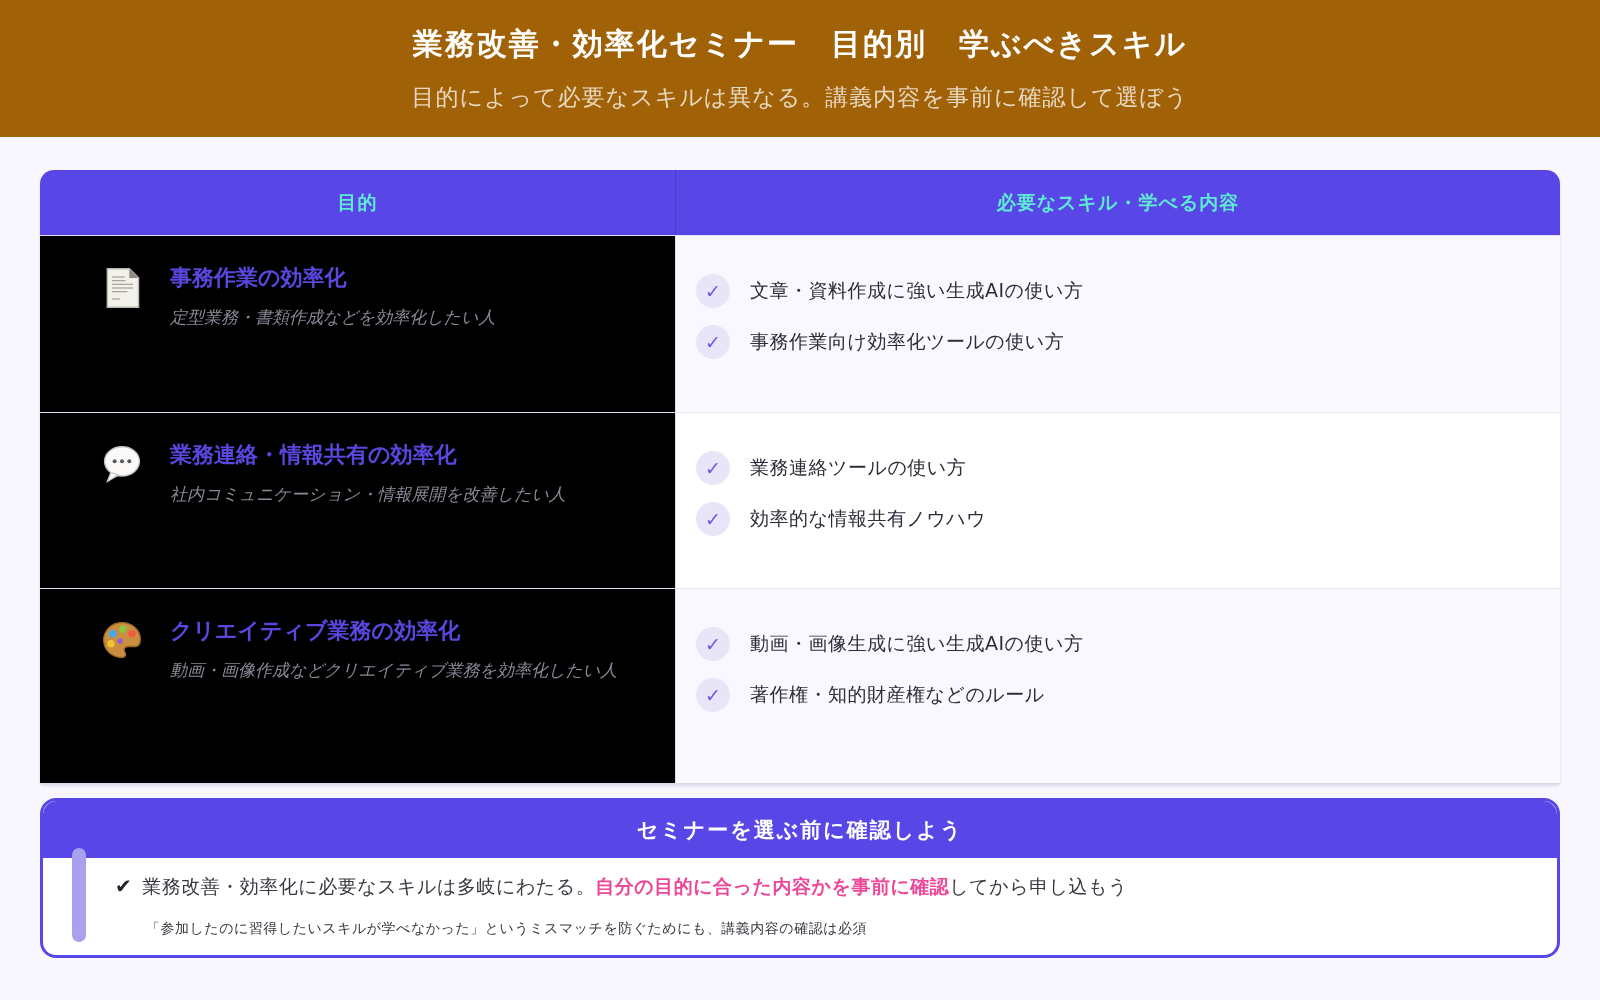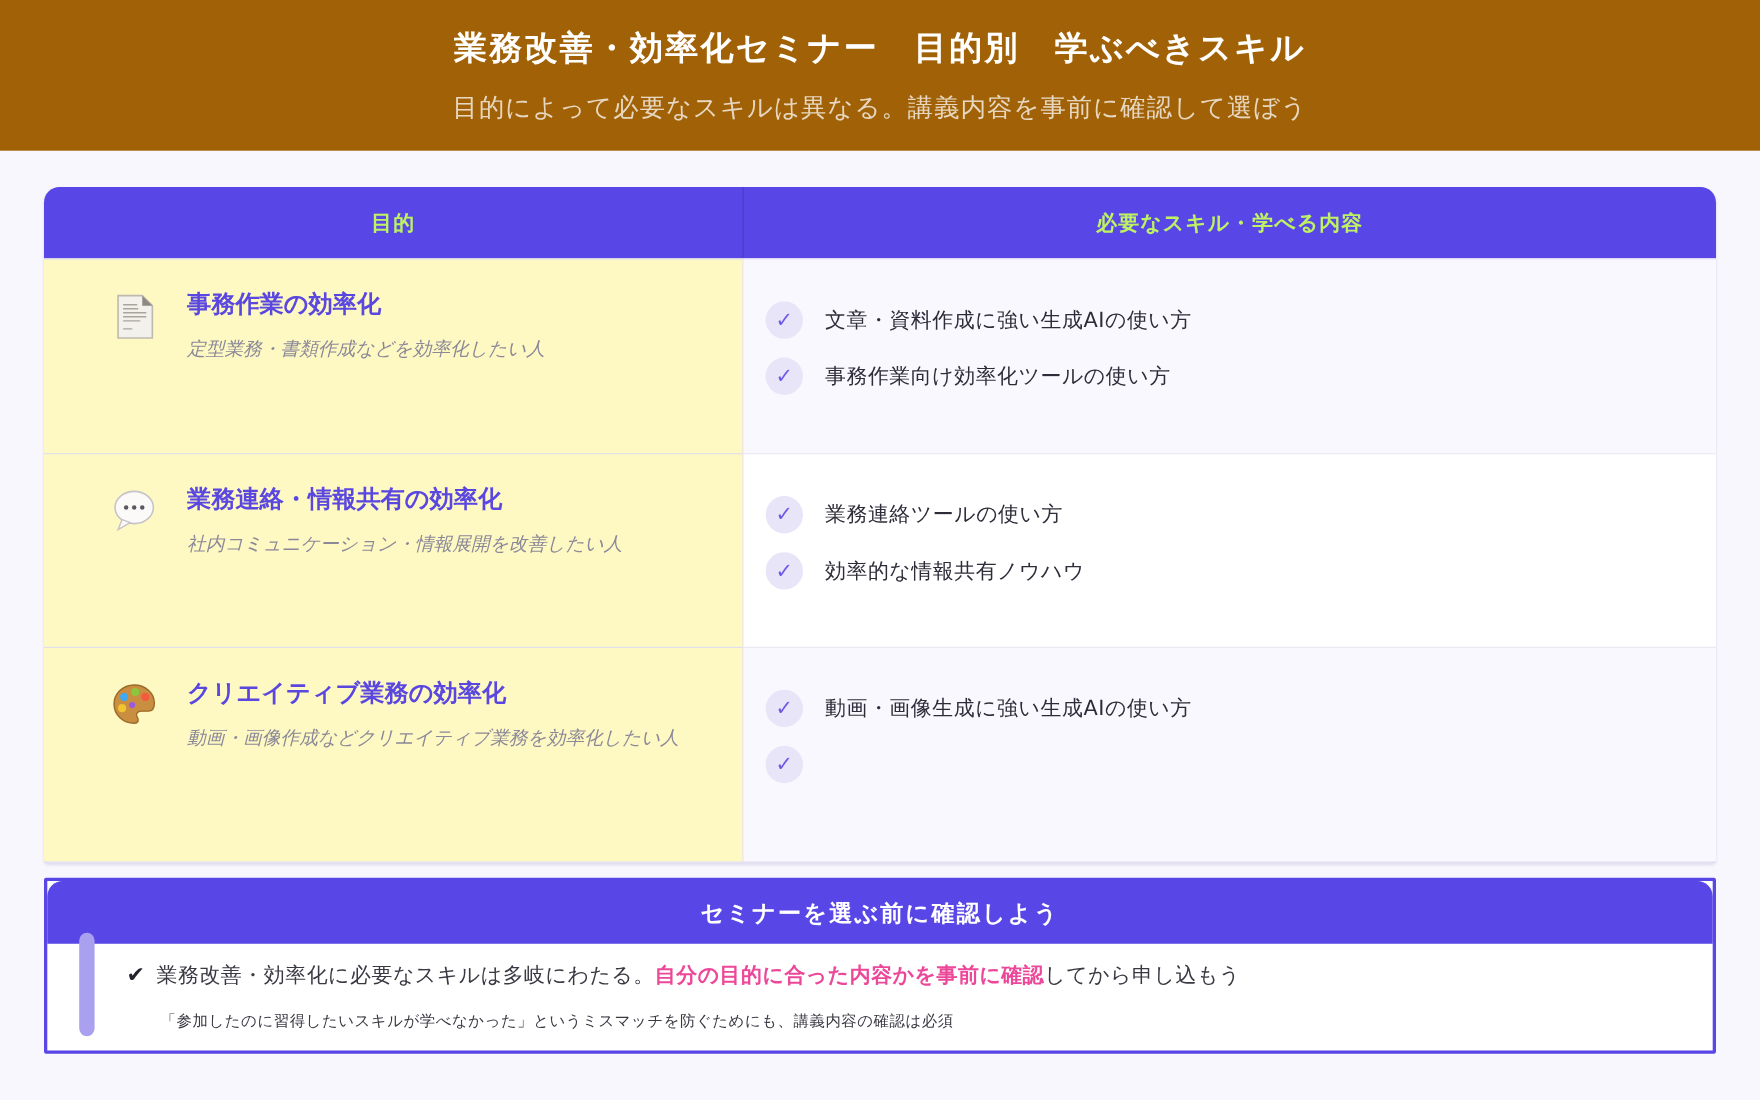--- a/index.html
+++ b/index.html
@@ -21,27 +21,27 @@
   .table-wrap {
     position:absolute; left:40px; right:40px; top:170px;
     border-radius:14px 14px 4px 4px; overflow:visible;
     box-shadow:0 2px 3px rgba(100,90,180,0.18);
   }
   .thead {
     display:grid; grid-template-columns:636px 1fr; height:65px;
     background:#5847E6; border-radius:14px 14px 0 0; overflow:hidden;
   }
   .th {
-    color:#bef264; font-size:19px; font-weight:bold; letter-spacing:1px;
+    color:#5eead4; font-size:19px; font-weight:bold; letter-spacing:1px;
     display:flex; align-items:center; justify-content:center;
   }
   .th.left { border-right:1px solid rgba(30,20,120,0.25); }
   .trow { display:grid; grid-template-columns:636px 1fr; }
   .cell-purpose {
-    background:#fef9c3; border-right:1px solid #E2DFF0; border-top:1px solid #DFDCEE;
+    background:#000000; border-right:1px solid #E2DFF0; border-top:1px solid #DFDCEE;
     padding:28px 0 0 60px; display:flex; align-items:flex-start;
   }
   .cell-skills { border-top:1px solid #EAE7F4; padding:38px 0 0 20px; }
   .trow.r1 { height:177px; } .trow.r1 .cell-skills { background:#F9F8FE; }
   .trow.r2 { height:176px; } .trow.r2 .cell-skills { background:#FFFFFF; }
   .trow.r3 { height:196px; } .trow.r3 .cell-skills { background:#F9F8FE; }
   .trow.r3 { border-bottom:1px solid #DDDAEC; }
   .row-icon { width:44px; height:44px; flex:0 0 44px; margin-right:26px; margin-top:2px; }
   .row-title { font-size:22px; font-weight:bold; color:#5A47E0; line-height:1.25; }
   .row-desc {
@@ -52,21 +52,21 @@
   .skill-badge {
     width:34px; height:34px; border-radius:50%; background:#E8E5F9;
     color:#6B5AE8; font-size:19px; display:flex; align-items:center; justify-content:center;
     flex:0 0 34px; margin-right:20px;
   }
   .skill-text { font-size:19px; color:#2E2C38; letter-spacing:0.5px; }
 
   
   .callout {
     position:absolute; left:40px; right:40px; top:798px; height:160px;
-    border:3px solid #5847E6; border-radius:2px; background:#fff; overflow:visible;
+    border:3px solid #5847E6; border-radius:16px; background:#fff; overflow:visible;
   }
   .callout-head {
     height:57px; background:#5847E6; border-radius:14px 14px 0 0;
     display:flex; align-items:center; justify-content:center;
     color:#fff; font-size:21px; font-weight:bold; letter-spacing:2px;
   }
   .callout-body { position:relative; padding:16px 30px 0 72px; }
   .callout-pill {
     position:absolute; left:29px; top:-10px; width:14px; height:94px;
     background:#A9A1F0; border-radius:7px;
@@ -164,20 +164,21 @@
         <div class="row-desc">動画・画像作成などクリエイティブ業務を効率化したい人</div>
       </div>
     </div>
     <div class="cell-skills">
       <div class="skill">
         <div class="skill-badge">✓</div>
         <div class="skill-text">動画・画像生成に強い生成AIの使い方</div>
       </div>
       <div class="skill">
         <div class="skill-badge">✓</div>
+        <div class="skill-text">著作権・知的財産権などのルール</div>
       </div>
     </div>
   </div>
 </div>
 
 <div class="callout">
   <div class="callout-head">セミナーを選ぶ前に確認しよう</div>
   <div class="callout-body">
     <div class="callout-pill"></div>
     <p class="callout-line1"><span class="callout-check">✔</span><span>業務改善・効率化に必要なスキルは多岐にわたる。</span><span class="callout-bold">自分の目的に合った内容かを事前に確認</span><span>してから申し込もう</span></p>

